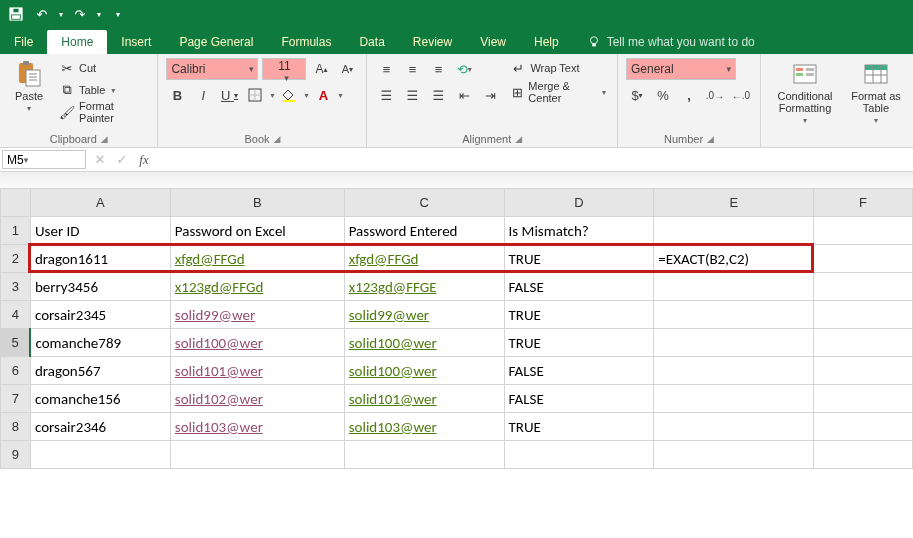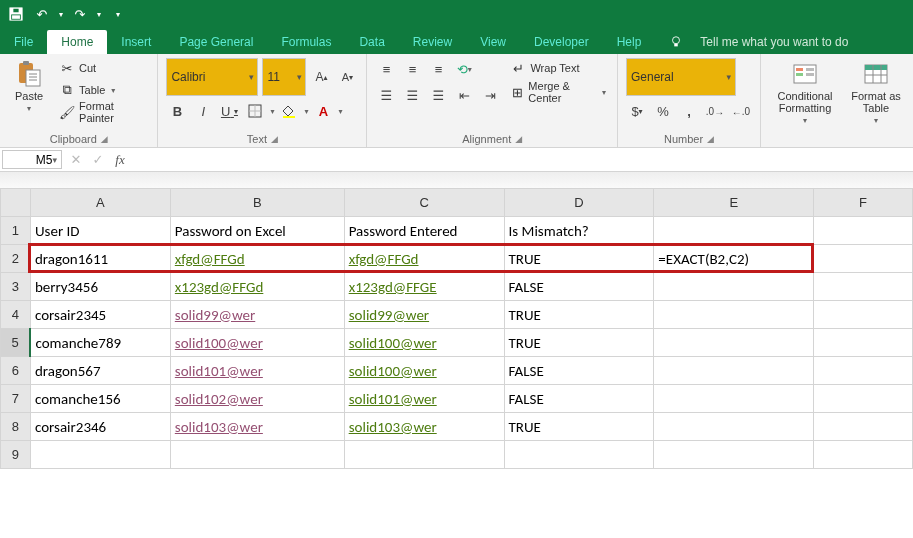--- a/index.html
+++ b/index.html
@@ -6,54 +6,54 @@
 body { font-family: "Segoe UI", Tahoma, sans-serif; font-size: 12px; background: #fff; user-select: none; }
 
 
 .titlebar { background: #0f7a3e; height: 28px; display: flex; align-items: center; color: #fff; padding: 0 4px; }
 .titlebar .qat { display: flex; align-items: center; gap: 2px; }
 .titlebar .qat-btn { width: 24px; height: 24px; display: flex; align-items: center; justify-content: center; color: #fff; font-size: 13px; }
 .titlebar .doc-title { flex: 1; text-align: center; font-size: 12px; color: #fff; padding-right: 100px; }
 
 
 .tabstrip { background: #0f7a3e; height: 26px; display: flex; align-items: flex-end; padding-left: 0; }
-.tabstrip .tab { color: #5eead4; padding: 5px 14px 5px; font-size: 12px; cursor: pointer; }
+.tabstrip .tab { color: #fef9c3; padding: 5px 14px 5px; font-size: 12px; cursor: pointer; }
 .tabstrip .tab.file { background: #0f7a3e; }
 .tabstrip .tab.active { background: #ffffff; color: #217346; border-top-left-radius: 2px; border-top-right-radius: 2px; }
-.tabstrip .tellme { display: flex; align-items: center; color: #d0e8d8; padding: 0 14px 5px; gap: 17px; }
+.tabstrip .tellme { display: flex; align-items: center; color: #d0e8d8; padding: 0 14px 5px; gap: 6px; }
 
 
 .ribbon { background: #f3f3f3; border-bottom: 1px solid #d4d4d4; height: 94px; display: flex; }
 .group { border-right: 1px solid #d6d6d6; padding: 4px 8px 2px; display: flex; flex-direction: column; height: 100%; }
 .group-body { display: flex; flex: 1; gap: 6px; align-items: flex-start; }
 .group-label { text-align: center; font-size: 11px; color: #666; padding-top: 2px; margin-top: auto; display: flex; justify-content: center; align-items: center; gap: 4px; }
 .group-label .launcher { font-size: 9px; color: #888; }
 
 .vstack { display: flex; flex-direction: column; gap: 2px; }
 .hstack { display: flex; flex-direction: row; gap: 4px; align-items: center; }
 
 .big-btn { display: flex; flex-direction: column; align-items: center; justify-content: flex-start; padding: 2px 4px; width: 44px; gap: 2px; }
 .big-btn .icon { font-size: 22px; height: 28px; display: flex; align-items: center; justify-content: center; }
 .big-btn .lbl { font-size: 11px; text-align: center; color: #333; line-height: 1.1; }
 
 .small-btn { display: flex; align-items: center; gap: 4px; padding: 1px 3px; font-size: 11px; color: #333; height: 20px; }
 .small-btn .icon { width: 16px; text-align: center; font-size: 13px; }
 
 .tiny-btn { width: 22px; height: 22px; display: flex; align-items: center; justify-content: center; color: #444; font-size: 13px; }
 
-.combo { border: 1px solid #c8c8c8; background: #eab308; height: 38px; display: flex; align-items: center; padding: 0 4px; font-size: 12px; color: #333; }
+.combo { border: 1px solid #c8c8c8; background: #fca5a5; height: 22px; display: flex; align-items: center; padding: 0 4px; font-size: 12px; color: #333; }
 .combo .caret { color: #555; font-size: 9px; margin-left: 4px; }
 
 .font-combo { width: 92px; justify-content: space-between; }
-.size-combo { width: 44px; justify-content: space-between; }
+.size-combo { width: 44px; justify-content: space-between; flex-direction: column; }
 .num-combo { width: 110px; justify-content: space-between; }
 
 
 .formula-bar { height: 24px; display: flex; align-items: stretch; border-bottom: 1px solid #d4d4d4; background: #fff; }
-.name-box { width: 60px; border: 1px solid #c8c8c8; margin: 2px 0 2px 2px; display: flex; align-items: center; padding: 0 4px; font-size: 12px; justify-content: flex-end; background: #fff; }
+.name-box { width: 84px; border: 1px solid #c8c8c8; margin: 2px 0 2px 2px; display: flex; align-items: center; padding: 0 4px; font-size: 12px; justify-content: flex-start; background: #fff; }
 .name-box .caret { font-size: 9px; color: #666; }
 .fb-btns { display: flex; align-items: center; padding: 0 4px; gap: 2px; }
 .fb-btn { width: 20px; height: 20px; display: flex; align-items: center; justify-content: center; color: #bbb; font-size: 13px; }
 .fb-btn.fx { color: #555; font-style: italic; font-family: Georgia, serif; }
 .formula-input { flex: 1; border: none; outline: none; font-size: 12px; padding: 0 6px; }
 
 
 .shadow { height: 16px; background: linear-gradient(#eee, #fafafa); }
 
 
@@ -105,21 +105,20 @@
 
 <div class="tabstrip">
   <div class="tab file">File</div>
   <div class="tab active">Home</div>
   <div class="tab">Insert</div>
   <div class="tab">Page General</div>
   <div class="tab">Formulas</div>
   <div class="tab">Data</div>
   <div class="tab">Review</div>
   <div class="tab">View</div>
-  <div class="tab">Developer</div>
   <div class="tab">Help</div>
   <div class="tellme">
     <span>
       <svg width="14" height="14" viewBox="0 0 16 16">
           <circle cx="8" cy="6" r="4" fill="none" stroke="#fff" stroke-width="1"></circle>
           <rect x="6" y="10" width="4" height="3" fill="#fff"></rect>
         </svg>
     </span>
     <span>Tell me what you want to do</span>
   </div>
@@ -198,21 +197,21 @@
             </svg>
           </div>
         <span style="font-size:8px;color:#666;">▾</span>
         <div class="tiny-btn">
             <span style="color:#c00;font-weight:bold;">A</span>
           </div>
         <span style="font-size:8px;color:#666;">▾</span>
       </div>
     </div>
     <div class="group-label">
-        <span>Text</span>
+        <span>Book</span>
         <span class="launcher">◢</span>
       </div>
   </div>
 
   <div class="group">
     <div class="group-body">
       <div class="vstack" style="gap:4px;">
         <div class="hstack">
           <div class="tiny-btn">≡</div>
           <div class="tiny-btn">≡</div>

